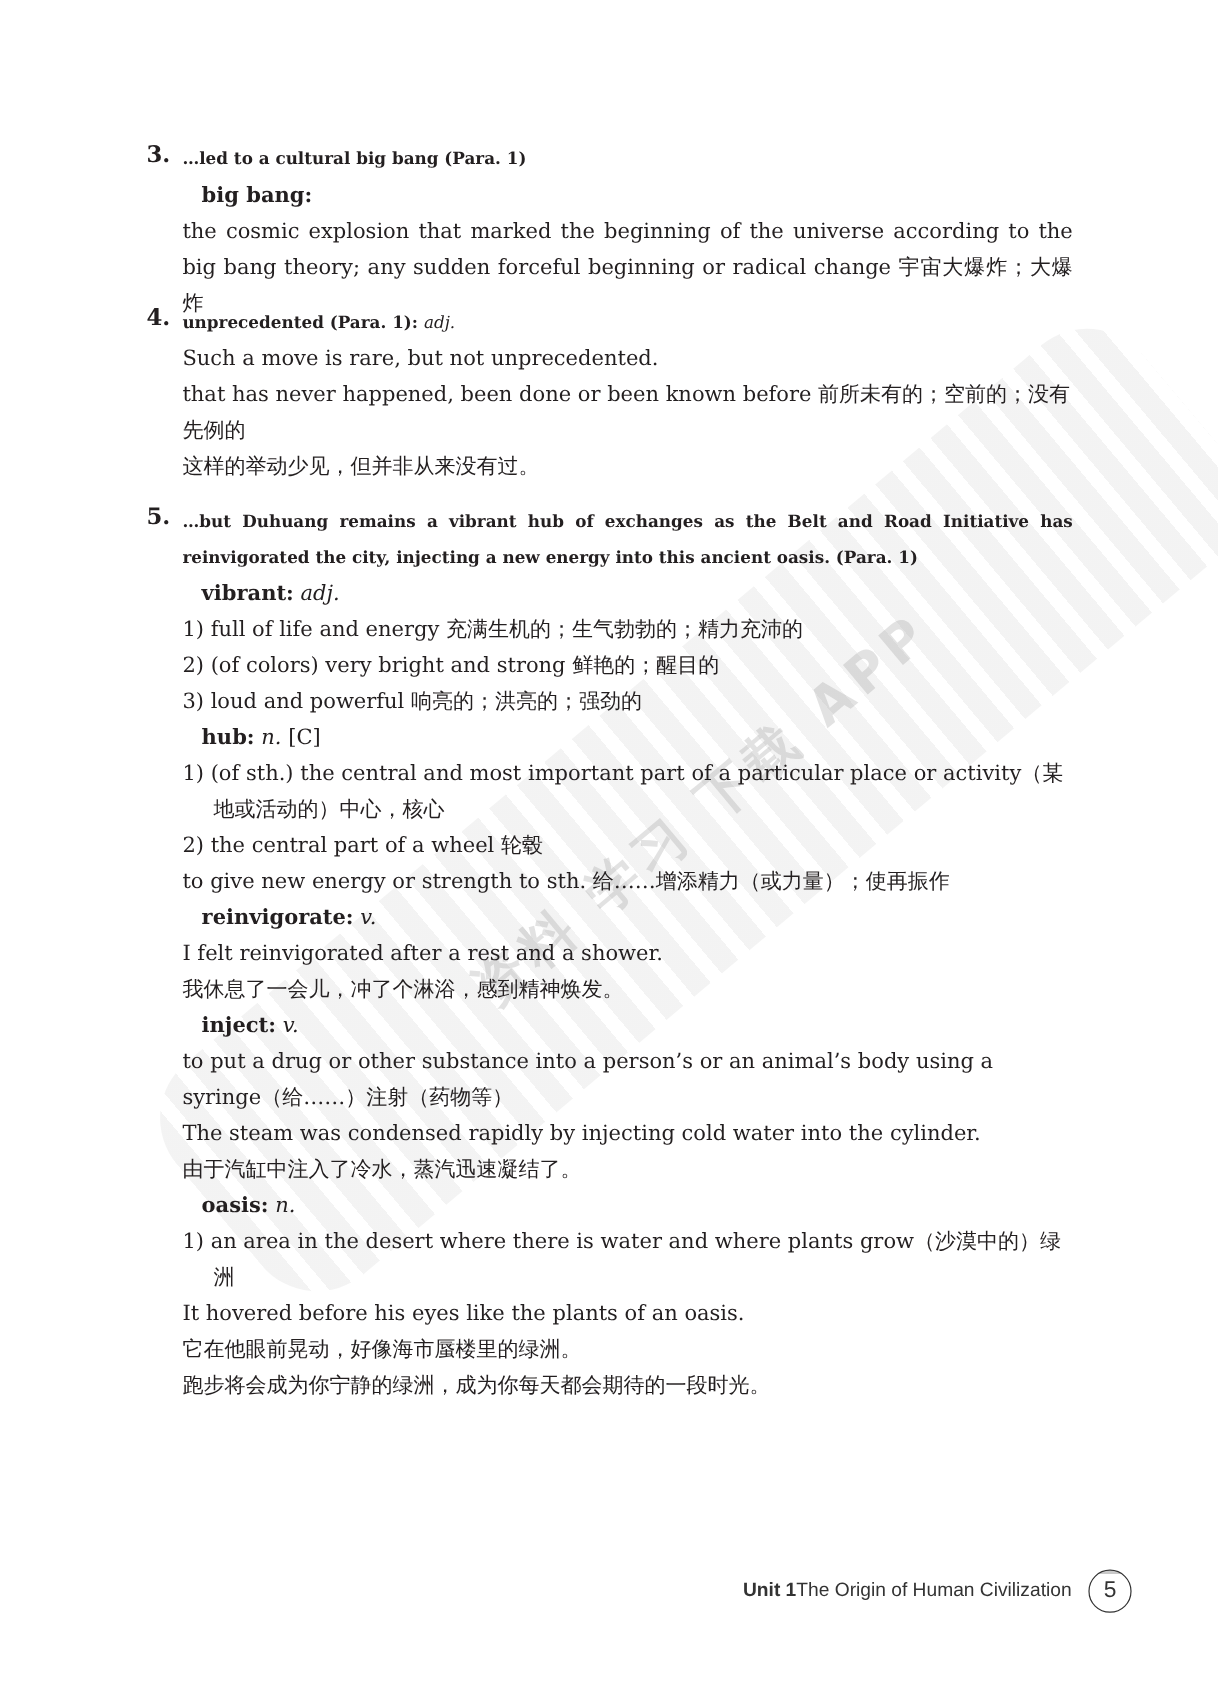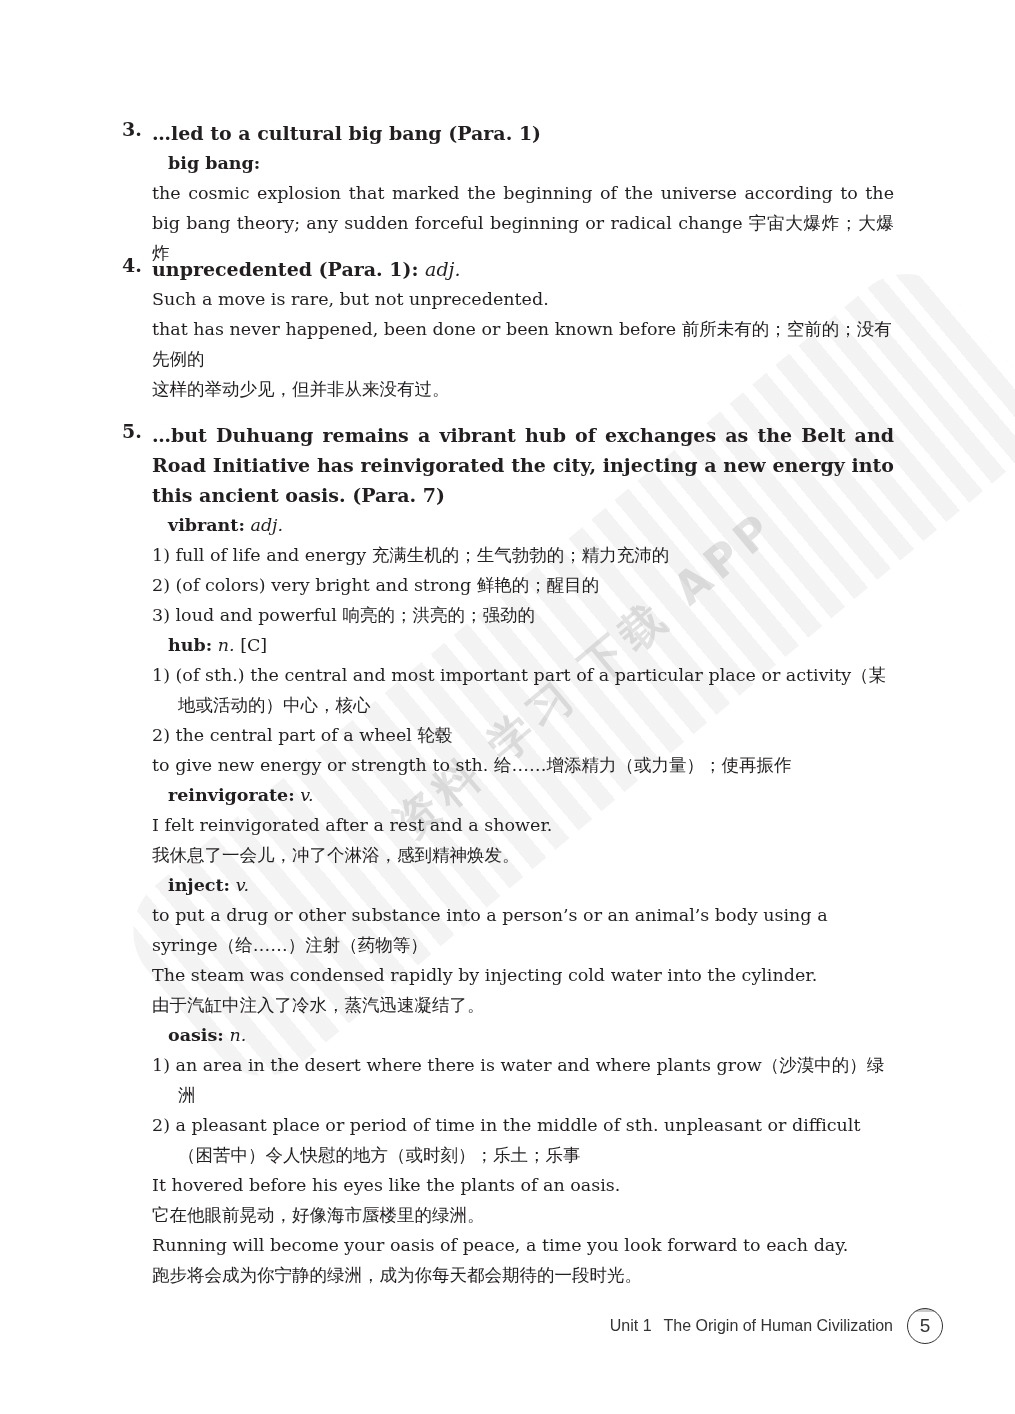--- a/index.html
+++ b/index.html
@@ -13,30 +13,30 @@
     background: repeating-linear-gradient(90deg, rgba(190,190,190,0.18) 0 18px, rgba(255,255,255,0) 18px 30px);
     border-radius: 60px; pointer-events: none;
     display: flex; align-items: center; justify-content: center;
     font-family: "DejaVu Sans", sans-serif; font-weight: bold; font-size: 44px; color: rgba(140,140,140,0.25);
     letter-spacing: 6px; white-space: nowrap;
   }
   .page { position: absolute; left: 0; top: 0; width: 1015px; height: 1414px; }
   .entry { position: absolute; left: 122px; width: 772px; }
   .num { position: absolute; left: 0; font-weight: bold; font-size: 19px; }
   .body { margin-left: 30px; font-size: 17.5px; line-height: 30px; }
-  .head { font-weight: bold; font-size: 19px; line-height: 30px; text-align: justify; }
+  .head { font-weight: bold; font-size: 14px; line-height: 30px; text-align: justify; }
   .term { font-weight: bold; margin-left: 16px; }
   .pos { font-style: italic; font-weight: normal; }
   .line { display: block; }
   .sense { display: block; padding-left: 26px; text-indent: -26px; }
   .footer {
     position: absolute; top: 1308px; right: 72px; display: flex; align-items: center;
     font-family: "Liberation Sans", sans-serif; font-size: 16px; color: #333;
   }
-  .footer .unit { font-weight: normal; margin-right: 12px; }
+  .footer .unit { font-weight: bold; }
   .footer .pnum {
     margin-left: 14px; width: 34px; height: 34px; border: 1.5px solid #333; border-radius: 50%;
     display: flex; align-items: center; justify-content: center; font-size: 19px;
     background: linear-gradient(#c9c9c9 0 3px, #fff 3px);
   }
 </style>
 </head>
 <body>
 
 <div class="watermark">资料 学习 下载 APP</div>
@@ -58,21 +58,21 @@
       <div class="head"><span>unprecedented (Para. 1):</span> <span class="pos">adj.</span></div>
       <span class="line">Such a move is rare, but not unprecedented.</span>
       <span class="line">that has never happened, been done or been known before 前所未有的；空前的；没有先例的</span>
       <span class="line">这样的举动少见，但并非从来没有过。</span>
     </div>
   </div>
 
   <div class="entry" style="top:420px;">
     <span class="num">5.</span>
     <div class="body">
-      <div class="head">…but Duhuang remains a vibrant hub of exchanges as the Belt and Road Initiative has reinvigorated the city, injecting a new energy into this ancient oasis. (Para. 7)</div>
+      <div class="head">…but Duhuang remains a vibrant hub of exchanges as the Belt and Road Initiative has reinvigorated the city, injecting a new energy into this ancient oasis. (Para. 1)</div>
 
       <span class="line"><span class="term">vibrant:</span> <span class="pos">adj.</span></span>
       <span class="sense">1) full of life and energy 充满生机的；生气勃勃的；精力充沛的</span>
       <span class="sense">2) (of colors) very bright and strong 鲜艳的；醒目的</span>
       <span class="sense">3) loud and powerful 响亮的；洪亮的；强劲的</span>
 
       <span class="line"><span class="term">hub:</span> <span class="pos">n.</span> <span>[C]</span></span>
       <span class="sense">1) (of sth.) the central and most important part of a particular place or activity（某地或活动的）中心，核心</span>
       <span class="sense">2) the central part of a wheel 轮毂</span>
 
@@ -81,24 +81,22 @@
       <span class="line">I felt reinvigorated after a rest and a shower.</span>
       <span class="line">我休息了一会儿，冲了个淋浴，感到精神焕发。</span>
 
       <span class="line"><span class="term">inject:</span> <span class="pos">v.</span></span>
       <span class="line">to put a drug or other substance into a person’s or an animal’s body using a syringe（给……）注射（药物等）</span>
       <span class="line">The steam was condensed rapidly by injecting cold water into the cylinder.</span>
       <span class="line">由于汽缸中注入了冷水，蒸汽迅速凝结了。</span>
 
       <span class="line"><span class="term">oasis:</span> <span class="pos">n.</span></span>
       <span class="sense">1) an area in the desert where there is water and where plants grow（沙漠中的）绿洲</span>
-      <span class="sense">2) a pleasant place or period of time in the middle of sth. unpleasant or difficult（困苦中）令人快慰的地方（或时刻）；乐土；乐事</span>
       <span class="line">It hovered before his eyes like the plants of an oasis.</span>
       <span class="line">它在他眼前晃动，好像海市蜃楼里的绿洲。</span>
-      <span class="line">Running will become your oasis of peace, a time you look forward to each day.</span>
       <span class="line">跑步将会成为你宁静的绿洲，成为你每天都会期待的一段时光。</span>
     </div>
   </div>
 
   <div class="footer">
     <span class="unit">Unit 1</span>
     <span>The Origin of Human Civilization</span>
     <span class="pnum">5</span>
   </div>
 </div>

